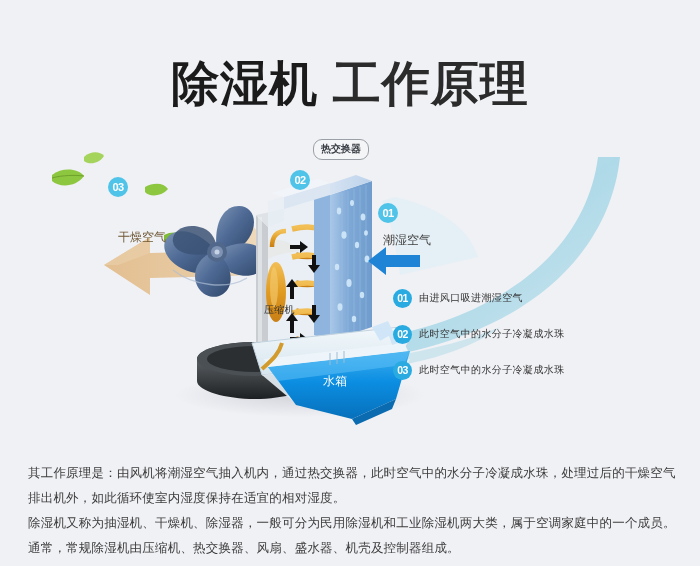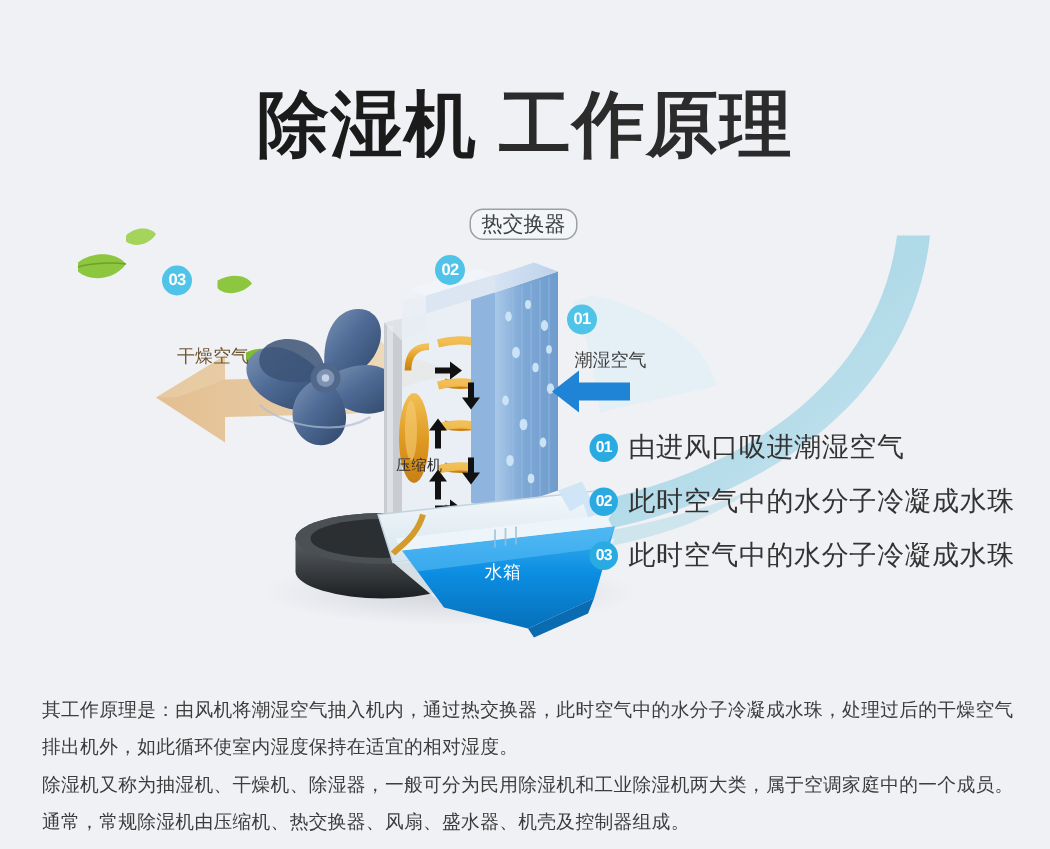--- a/index.html
+++ b/index.html
@@ -64,24 +64,25 @@
   }
 
   
   #callout {
     position: absolute;
     left: 313px; top: 2px;
     padding: 2px 7px 3px 7px;
     border: 1px solid #9aa0a6;
     border-radius: 9px;
     background: #f4f5f7;
-    font-size: 14px;
+    font-size: 10px;
     color: #3a3f45;
     white-space: nowrap;
     line-height: 14px;
+    font-weight: bold;
   }
   #callout-tail {
     position: absolute;
     left: 337px; top: 21px;
     width: 0; height: 0;
   }
 
   .machine-text {
     position: absolute;
     font-size: 10px;
@@ -123,21 +124,21 @@
     background: #29abe2;
     color: #ffffff;
     font-size: 10.5px;
     font-weight: bold;
     line-height: 19px;
     text-align: center;
     letter-spacing: -0.5px;
     margin-right: 7px;
   }
   .bullet-text {
-    font-size: 18px;
+    font-size: 10px;
     color: #333333;
     white-space: nowrap;
     letter-spacing: 0.4px;
   }
 
   
   #paragraphs {
     position: absolute;
     left: 28px;
     top: 424px;

